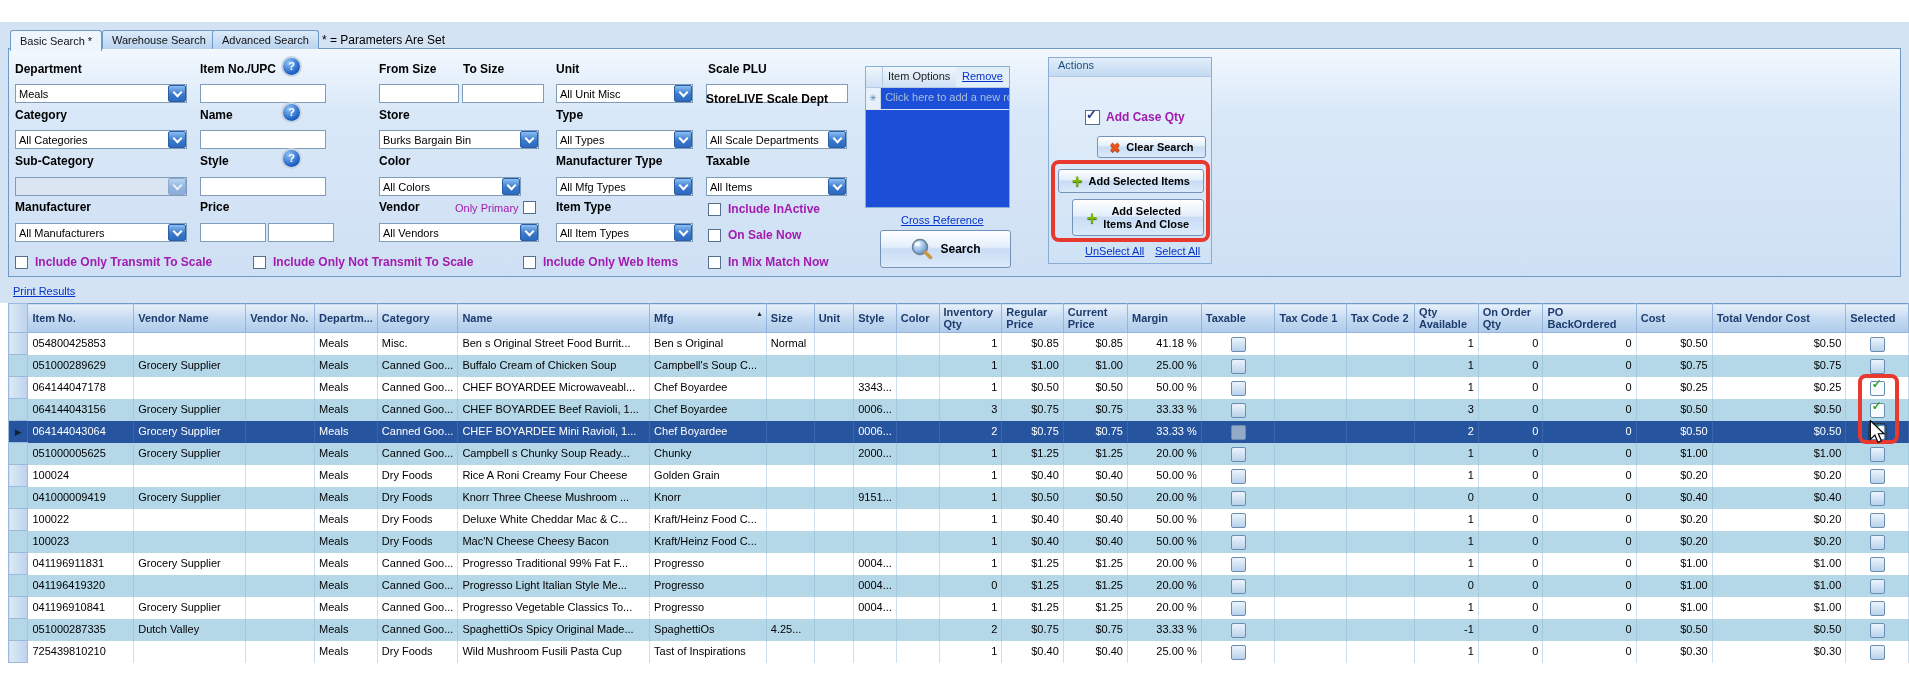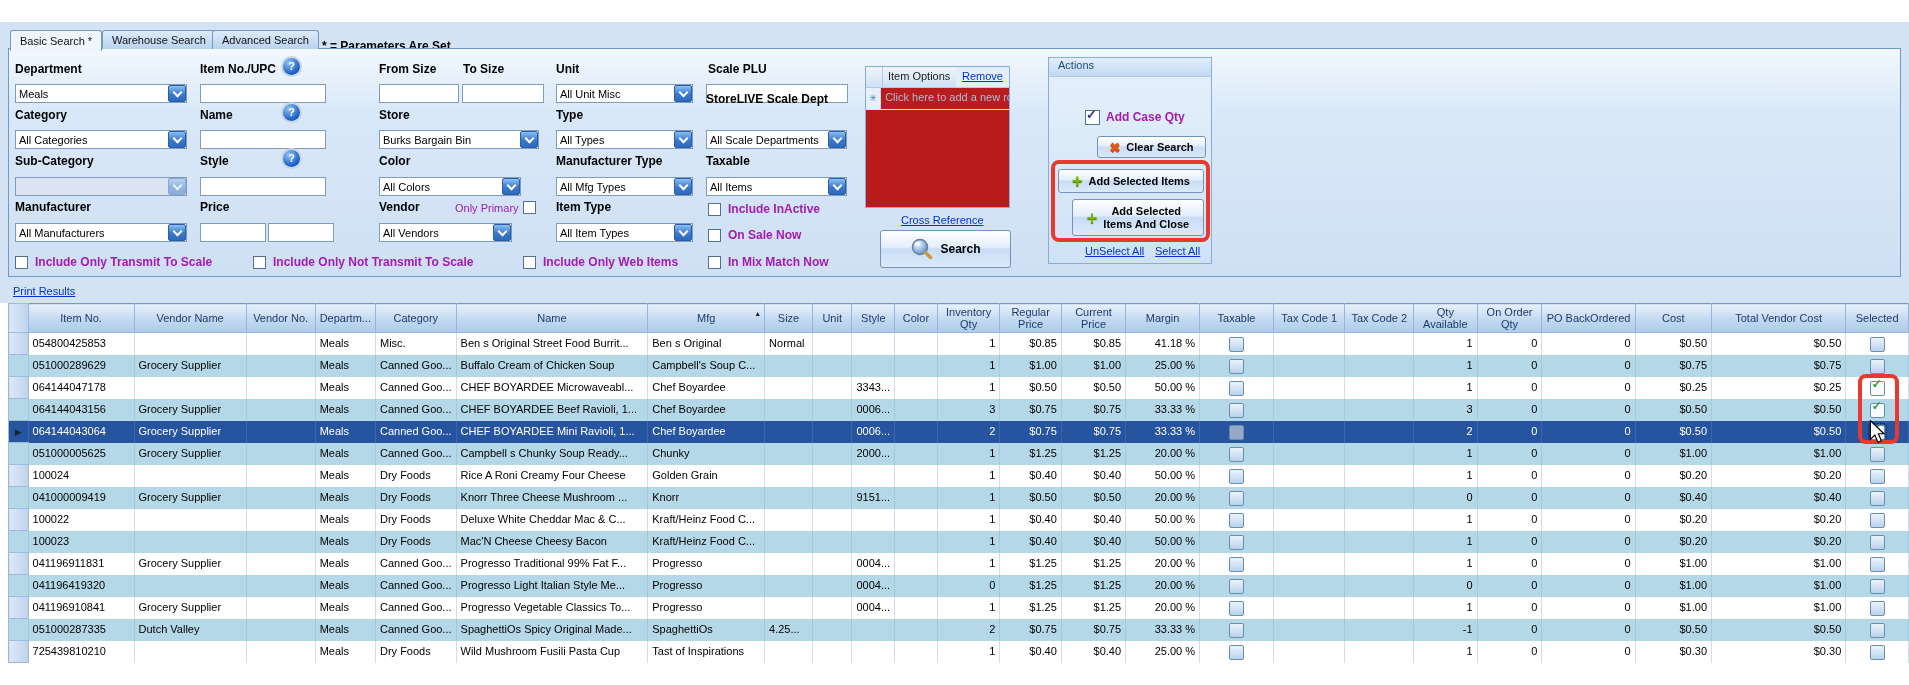--- a/index.html
+++ b/index.html
@@ -19,21 +19,21 @@
   .maxbox{width:9px;height:9px;border:1px solid #333}
   
   .topbg{position:absolute;left:0;top:22px;width:100%;height:281px;background:#d3e3f4}
   .panel{position:absolute;left:8px;top:48px;width:1893px;height:229px;border:1px solid #6f9ac6;
          background:linear-gradient(#f2f8fe,#d9e8f8 28%,#cfe0f4);box-sizing:border-box}
   
   .tab{position:absolute;top:30px;height:18px;font-size:11px;display:flex;align-items:center;
        border:1px solid #6f9ac6;border-bottom:none;border-radius:3px 3px 0 0;padding:0 9px;
        background:linear-gradient(#dcebfa,#b9d2ee);color:#111;z-index:5;cursor:pointer}
   .tab.active{background:#eef5fd;height:20px;z-index:6;font-weight:normal}
-  .note{position:absolute;left:322px;top:39px;font-size:12px;font-weight:bold;color:#000}
+  .note{position:absolute;left:322px;top:33px;font-size:12px;font-weight:normal;color:#000}
   
   .lbl{position:absolute;font-size:12px;font-weight:bold;color:#000;white-space:nowrap}
   .txt{position:absolute;height:17px;border:1px solid #7f9db9;background:#fff;
        font:11px "Liberation Sans",sans-serif;padding:0 3px;box-sizing:content-box}
   .dd{position:absolute;height:19px;background:#fff;border:1px solid #7f9db9;display:flex;
       align-items:center;box-sizing:border-box;cursor:pointer}
   .ddv{flex:1;font-size:11px;padding-left:3px;white-space:nowrap;overflow:hidden;color:#000}
   .dda{width:16px;align-self:stretch;margin:0;border-radius:2px;
        background:linear-gradient(#8cc0f2,#3a79cc 55%,#2e6ac0);border:1px solid #2a5da8;
        display:flex;align-items:center;justify-content:center}
@@ -43,21 +43,21 @@
   .help{position:absolute;width:17px;height:17px;border-radius:50%;color:#fff;font-weight:bold;
         font-size:11px;text-align:center;line-height:17px;cursor:pointer;
         background:radial-gradient(circle at 35% 28%,#8ec4f7,#1659c0 72%);
         box-shadow:0 0 0 2px #c8d4e2}
   .cb{position:absolute;width:13px;height:13px;background:#fff;border:1px solid #55708f;box-sizing:border-box;cursor:pointer}
   .cb.checked::after{content:"✓";position:absolute;left:0;top:-4px;font-size:13px;font-weight:bold;color:#2c3c8e}
   .cbl{position:absolute;font-size:12px;font-weight:bold;color:#a21caf;white-space:nowrap}
   .small{font-size:11px;font-weight:normal}
   .lnk{position:absolute;font-size:11px;color:#0433c9;text-decoration:underline;cursor:pointer;white-space:nowrap}
   
-  .iop{position:absolute;left:865px;top:66px;width:145px;height:142px;background:#b91c1c;
+  .iop{position:absolute;left:865px;top:66px;width:145px;height:142px;background:#1d4ed8;
        border:1px solid #8aadd6;box-sizing:border-box}
   .iop-h{height:20px;display:flex;align-items:stretch;font-size:11px;border-bottom:1px solid #b3c9e4;
          background:linear-gradient(#eff6fd,#cfe1f4)}
   .iop-corner{width:16px;border-right:1px solid #b3c9e4}
   .iop-title{padding:3px 5px;color:#1c1c1c;flex:1}
   .iop-remove{padding:3px 6px;color:#0433c9;text-decoration:underline;background:#e3eefb;cursor:pointer}
   .iop-row{height:21px;display:flex;font-size:11px;border-bottom:1px solid #dbe7f4}
   .iop-g{width:16px;background:#e6effa;border-right:1px solid #c6d8ec;color:#4f7ab0;text-align:center;
          line-height:21px;font-size:9px}
   .iop-ph{color:#a7bfda;padding:3px 4px;white-space:nowrap;overflow:hidden}
@@ -70,22 +70,22 @@
   .plus{color:#7ab800;font-size:18px;font-weight:bold;line-height:14px;text-shadow:0 1px 1px #466e00}
   .redbox{position:absolute;border:4px solid #e8392e;border-radius:8px;pointer-events:none;z-index:20}
   
   .act{position:absolute;left:1048px;top:57px;width:164px;height:207px;border:1px solid #8aadd6;
        background:linear-gradient(#e6f0fb,#cfe2f5);box-sizing:border-box}
   .act-h{height:16px;font-size:11px;color:#1f4e79;padding:1px 9px;border-bottom:1px solid #b3c9e4;
          background:linear-gradient(#e2eefb,#c2d9f1)}
   
   .grid{position:absolute;left:8px;top:303px;border-collapse:collapse;table-layout:fixed;
         background:#fff;font-size:11px;color:#000}
-  .grid th{background:linear-gradient(#e9f1fb,#c5daf1 50%,#aecbea);color:#1d3c6e;font-weight:normal;
-        text-align:center;padding:1px 4px;border:1px solid #94b6dd;border-top:1px solid #6f9ac6;
+  .grid th{background:linear-gradient(#e9f1fb,#c5daf1 50%,#aecbea);color:#1d3c6e;font-weight:bold;
+        text-align:left;padding:1px 4px;border:1px solid #94b6dd;border-top:1px solid #6f9ac6;
         height:26px;line-height:12px;overflow:hidden;vertical-align:middle;position:relative;cursor:pointer}
   .grid th.gut,.grid td.gut{background:linear-gradient(90deg,#dce9f7,#bdd3ec);border:1px solid #9db9dc;padding:0}
   .grid td{height:21px;line-height:21px;padding:0 4px;border-right:1px solid #cddfee;
         overflow:hidden;white-space:nowrap}
   .grid tr.alt td{background:#b5d8e9;border-right-color:#a3c9dd}
   .grid tr.rowsel td{background:#26549e;color:#fff;border-right-color:#3a65a8}
   .grid tr td.gut{text-align:center;line-height:20px}
   .rowarrow{color:#123;font-size:9px}
   .sort{position:absolute;right:3px;top:4px;font-size:7px;color:#222}
   .gridcb{display:inline-block;width:13px;height:13px;border:1px solid #6a8cb0;border-radius:2px;
@@ -173,21 +173,21 @@
   <div class="lbl" style="left:379px;top:154px">Color</div>
   <div class="dd" style="left:379px;top:177px;width:142px">
     <span class="ddv">All Colors</span>
     <span class="dda">
         <i></i>
       </span>
   </div>
   <div class="lbl" style="left:379px;top:200px">Vendor</div>
   <div class="cbl small" style="left:455px;top:202px">Only Primary</div>
   <span class="cb" style="left:523px;top:201px"></span>
-  <div class="dd" style="left:379px;top:223px;width:133px">
+  <div class="dd" style="left:379px;top:223px;width:160px">
     <span class="ddv">All Vendors</span>
     <span class="dda">
         <i></i>
       </span>
   </div>
 
   <div class="lbl" style="left:556px;top:62px">Unit</div>
   <div class="dd" style="left:556px;top:84px;width:137px">
     <span class="ddv">All Unit Misc</span>
     <span class="dda">

